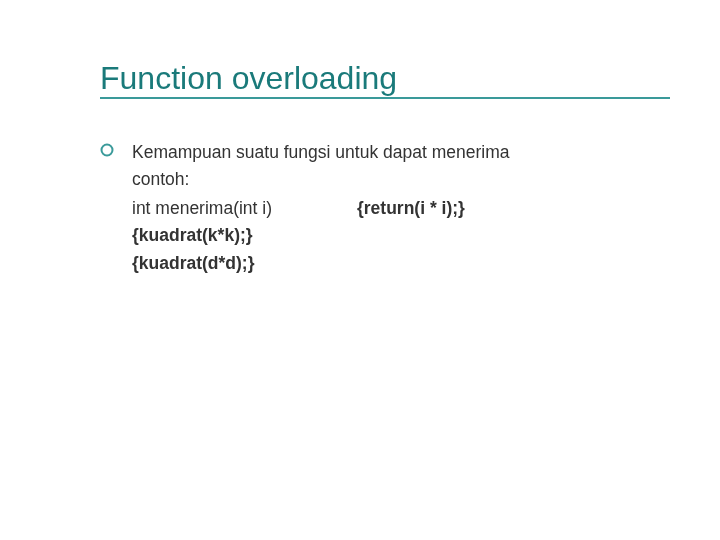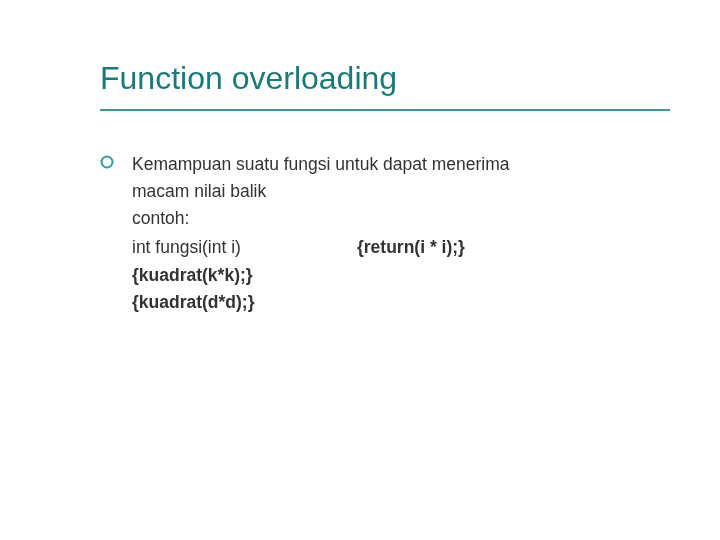--- a/index.html
+++ b/index.html
@@ -12,21 +12,21 @@
       height: 540px;
       background: #ffffff;
       font-family: Verdana, Geneva, sans-serif;
       padding: 60px 50px 40px 100px;
       color: #333;
     }
     .slide-title {
       font-size: 32px;
       color: #1a7a7a;
       font-weight: normal;
-      margin-bottom: 12px;
+      margin-bottom: 0;
       font-family: Arial, sans-serif;
     }
     .title-underline {
       border-bottom: 2px solid #3a9a9a;
       width: 100%;
       margin-bottom: 40px;
     }
     .bullet-row {
       display: flex;
       align-items: flex-start;
@@ -64,25 +64,24 @@
 <div class="title-underline"></div>
 
 <div class="bullet-row">
   <span class="bullet-icon">
     <svg width="14" height="14" viewBox="0 0 14 14">
       <circle cx="7" cy="7" r="5.5" fill="none" stroke="#3a9a9a" stroke-width="2"></circle>
     </svg>
   </span>
   <div class="content-block">
     <div>Kemampuan suatu fungsi untuk dapat menerima</div>
-    <div>macam nilai balik</div>
     <div>contoh:</div>
     <div class="code-table">
       <div class="code-row">
-        <span class="code-left">int fungsi(int i)</span>
+        <span class="code-left">int menerima(int i)</span>
         <span class="code-right">{return(i * i);}</span>
       </div>
       <div class="code-row">
         <span class="code-right">{kuadrat(k*k);}</span>
       </div>
       <div class="code-row">
         <span class="code-right">{kuadrat(d*d);}</span>
       </div>
     </div>
   </div>

